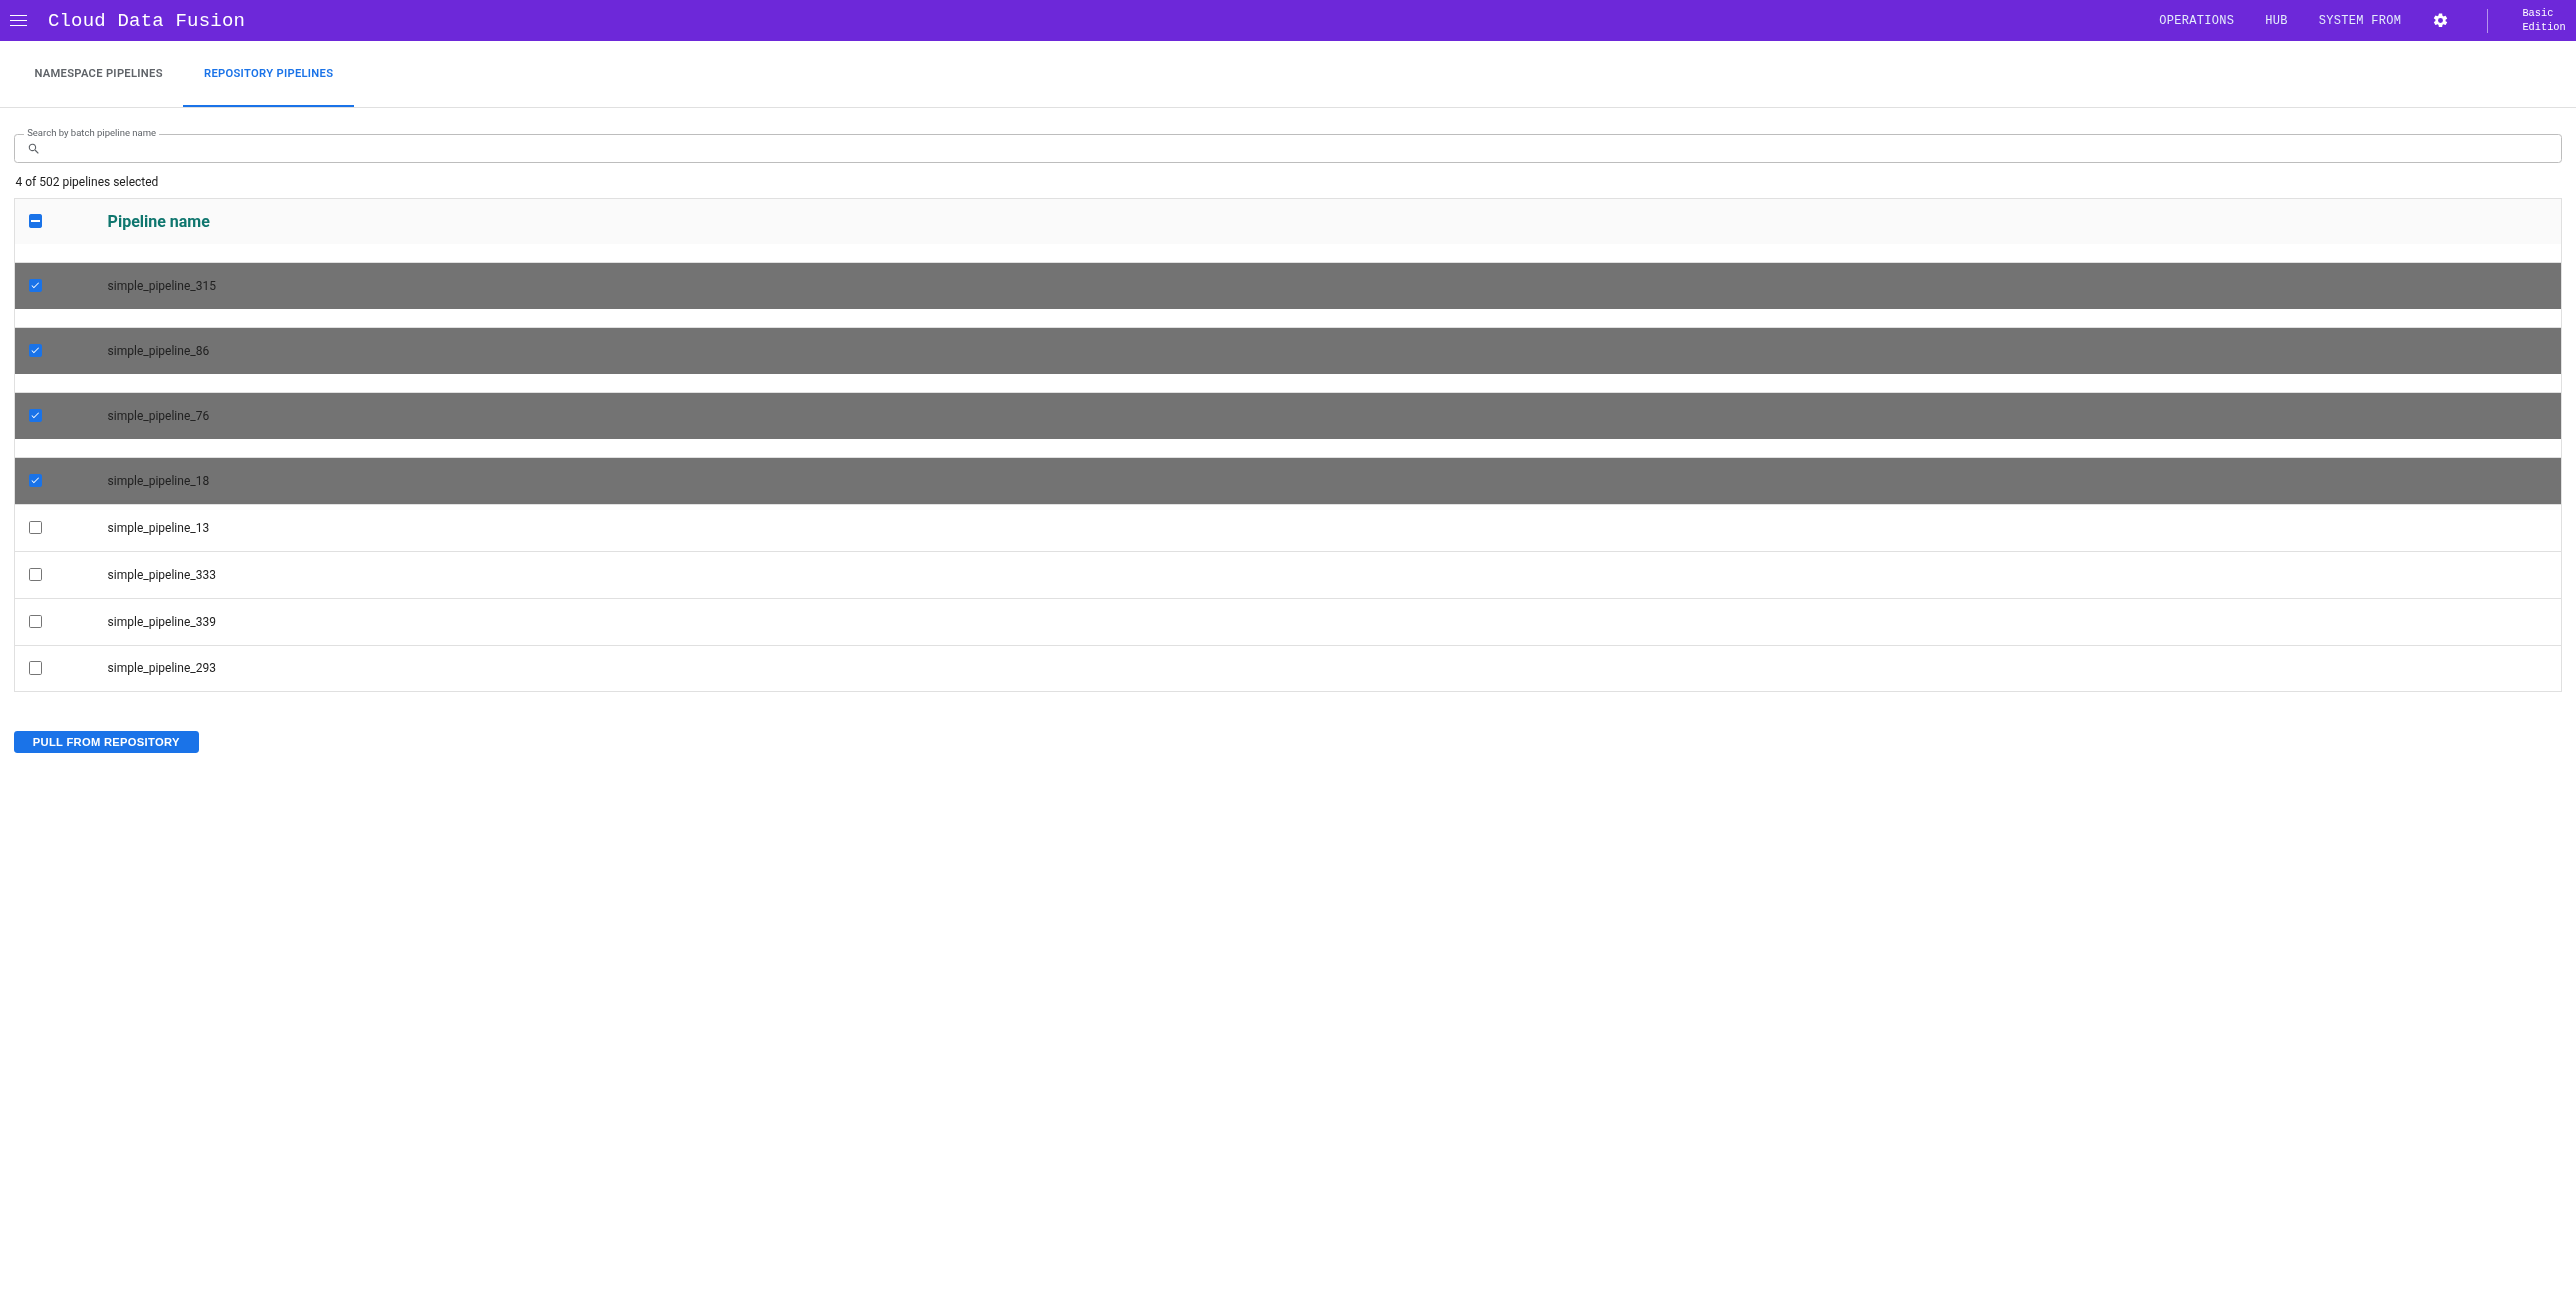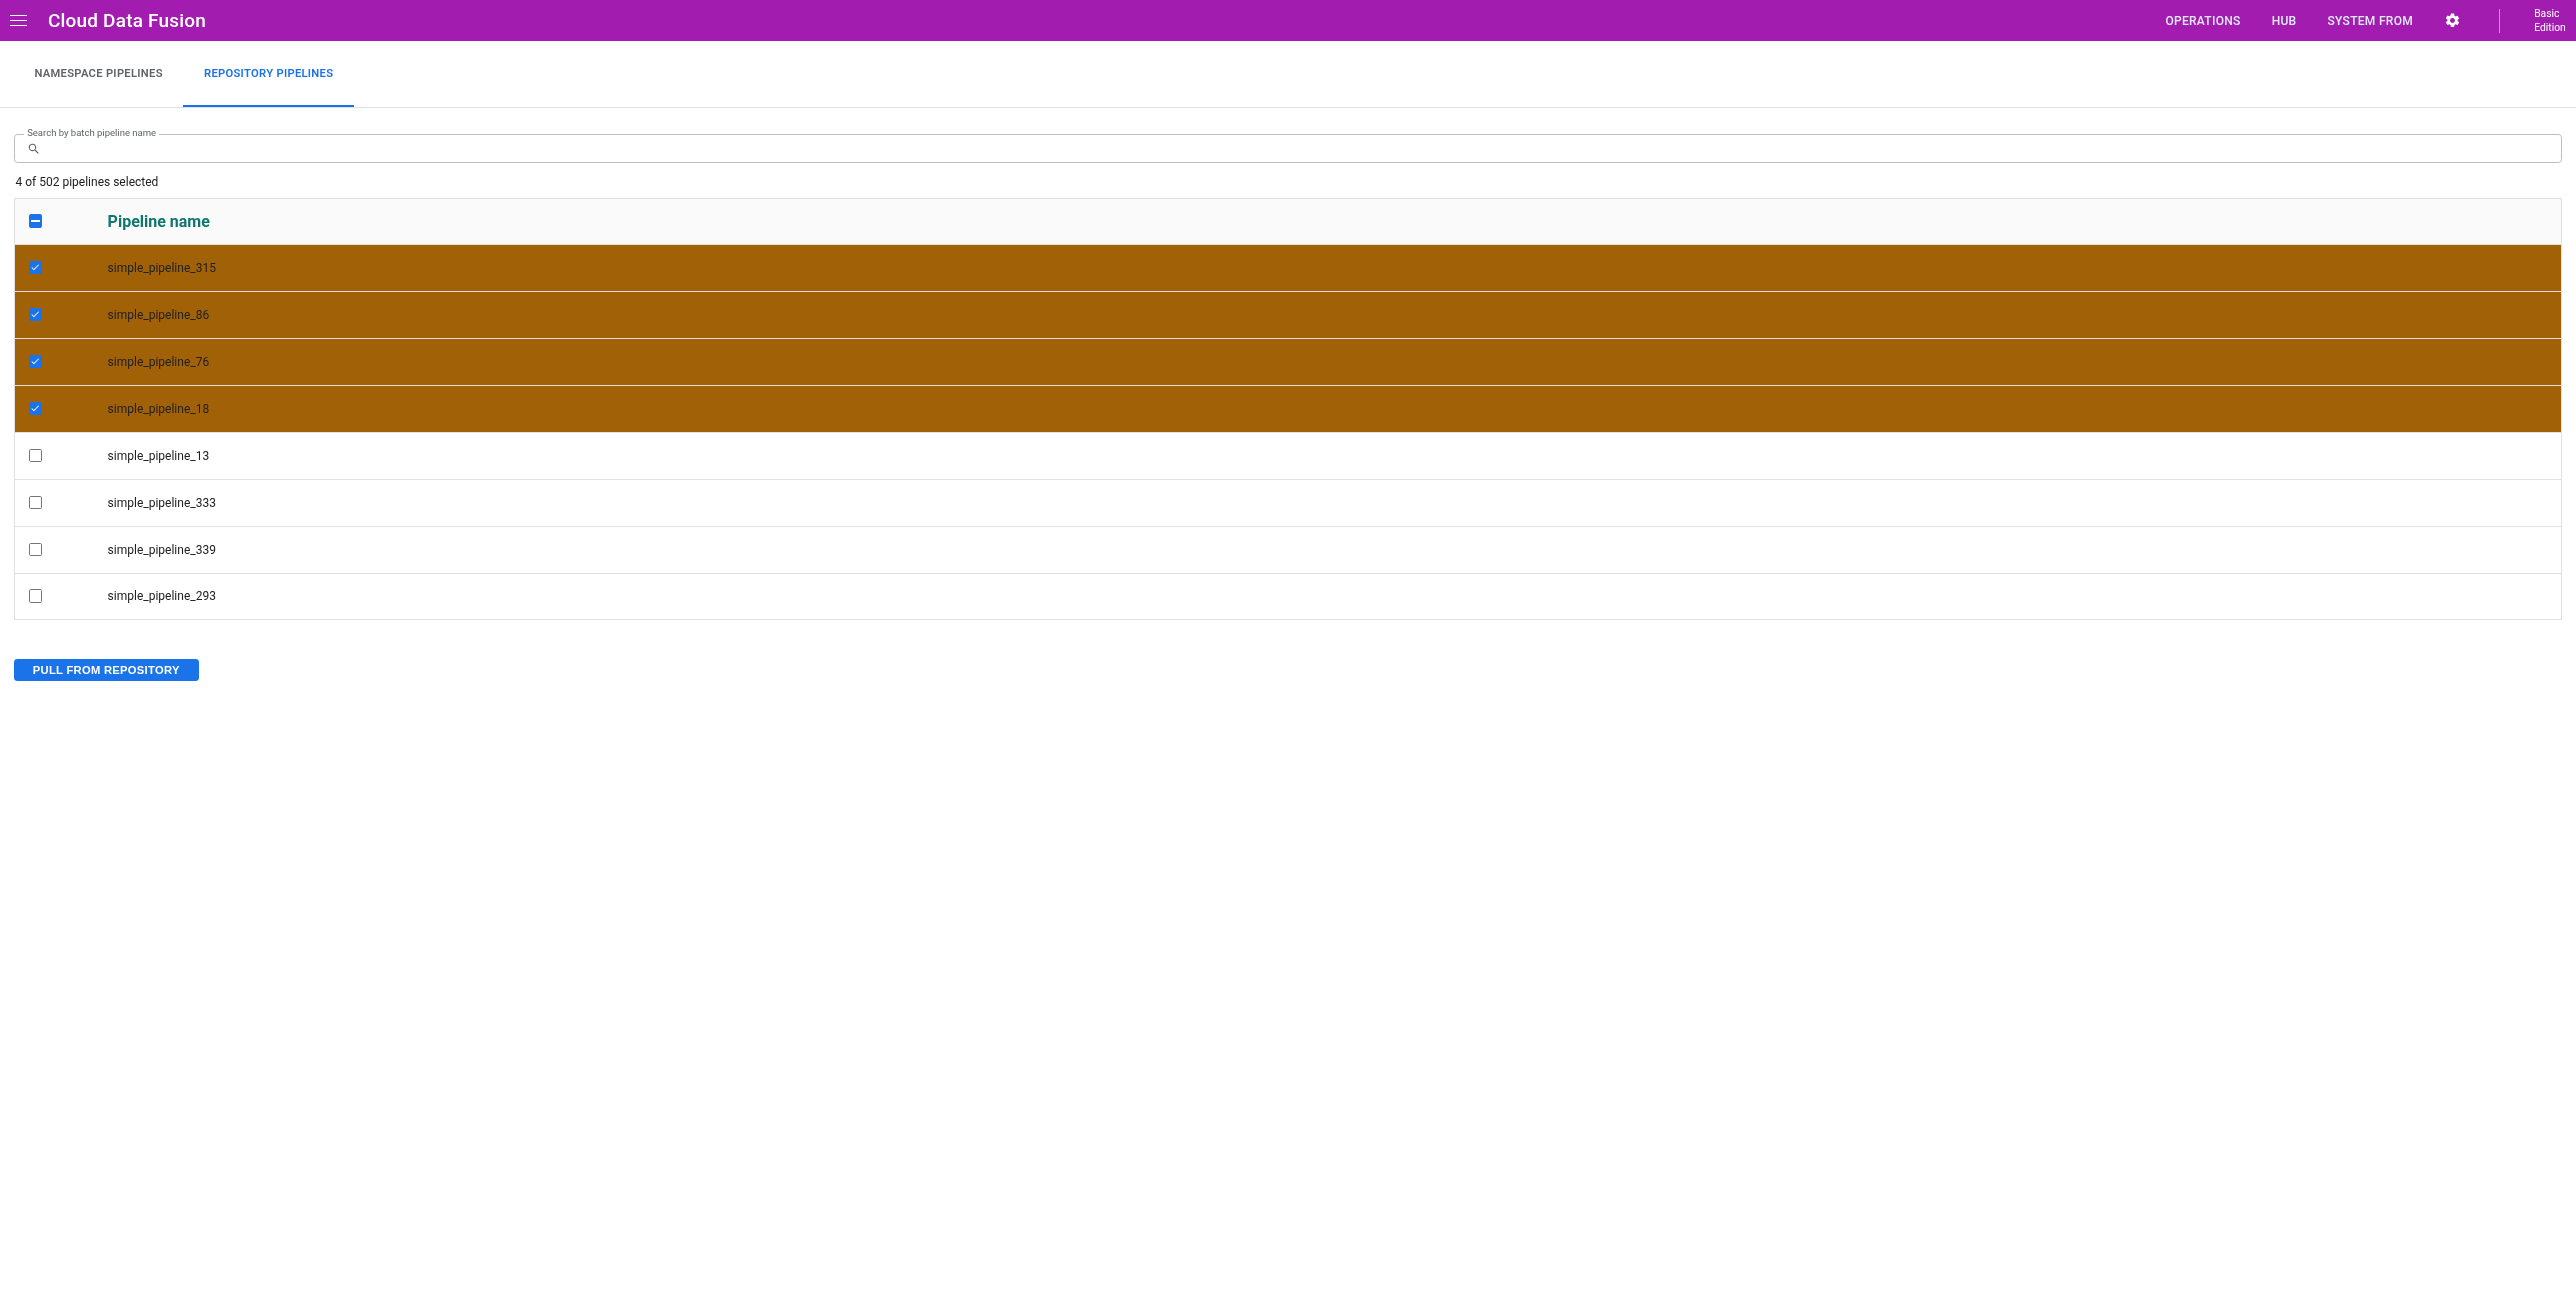--- a/index.html
+++ b/index.html
@@ -6,26 +6,27 @@
     box-sizing: border-box;
     margin: 0;
     padding: 0;
   }
   body {
     font-family: -apple-system, BlinkMacSystemFont, "Segoe UI", Roboto, "Helvetica Neue", Arial, sans-serif;
     background: #fff;
     color: #212121;
   }
   .header {
-    background: #a21caf;
+    background: #6d28d9;
     color: #fff;
     height: 41px;
     display: flex;
     align-items: center;
     padding: 0 10.3px;
+    font-family: Liberation Mono, monospace;
   }
   .menu-icon {
     width: 20.6px;
     height: 20.6px;
     display: flex;
     flex-direction: column;
     justify-content: center;
     gap: 3.4px;
     cursor: pointer;
     margin-right: 17px;
@@ -169,21 +170,22 @@
     align-items: center;
     height: 47px;
     padding: 0 13.8px;
     border-top: 0.9px solid #e0e0e0;
     cursor: pointer;
   }
   .row:last-child {
     border-bottom: 0.9px solid #e0e0e0;
   }
   .row.selected {
-    background: #a16207;
+    background: #737373;
+    margin-top: 18px;
   }
   .cell-name {
     font-size: 12px;
     color: #212121;
   }
 
   .checkbox {
     width: 13.8px;
     height: 13.8px;
     border: 1.7px solid #757575;

